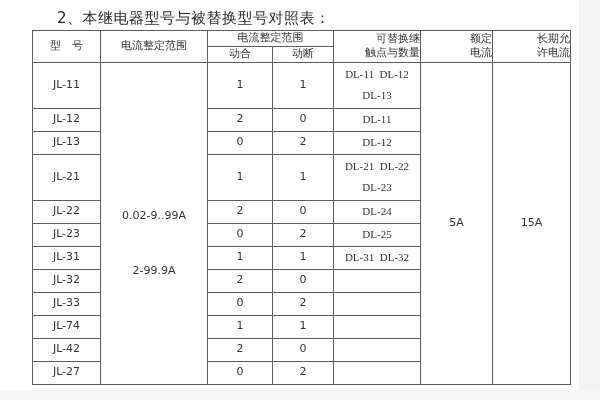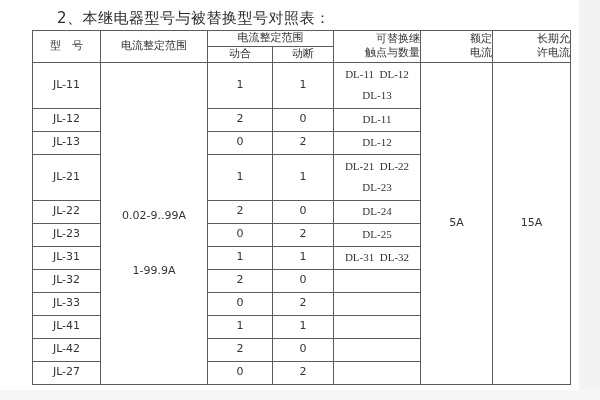--- a/index.html
+++ b/index.html
@@ -71,21 +71,21 @@
     </tr>
     <tr class="hrow2">
       <td>动合</td>
       <td>动断</td>
     </tr>
 
     <tr class="r-tall">
       <td>JL-11</td>
       <td rowspan="12" class="c-range">
         <div class="ln1">0.02-9..99A</div>
-        <div>1-99.9A</div>
+        <div>2-99.9A</div>
       </td>
       <td>1</td>
       <td>1</td>
       <td class="c-replace">
         <div>DL-11  DL-12</div>
         <div>DL-13</div>
       </td>
       <td rowspan="12">5A</td>
       <td rowspan="12">15A</td>
     </tr>
@@ -144,21 +144,21 @@
       <td>0</td>
       <td class="c-replace"></td>
     </tr>
     <tr class="r-norm">
       <td>JL-33</td>
       <td>0</td>
       <td>2</td>
       <td class="c-replace"></td>
     </tr>
     <tr class="r-norm">
-      <td>JL-41</td>
+      <td>JL-74</td>
       <td>1</td>
       <td>1</td>
       <td class="c-replace"></td>
     </tr>
     <tr class="r-norm">
       <td>JL-42</td>
       <td>2</td>
       <td>0</td>
       <td class="c-replace"></td>
     </tr>

